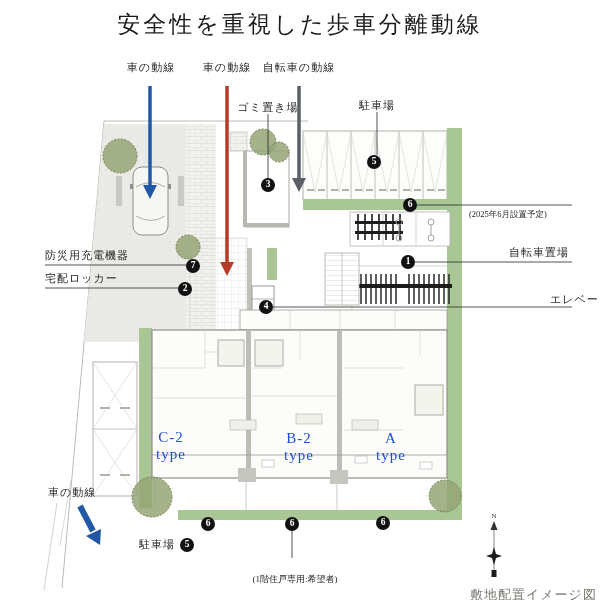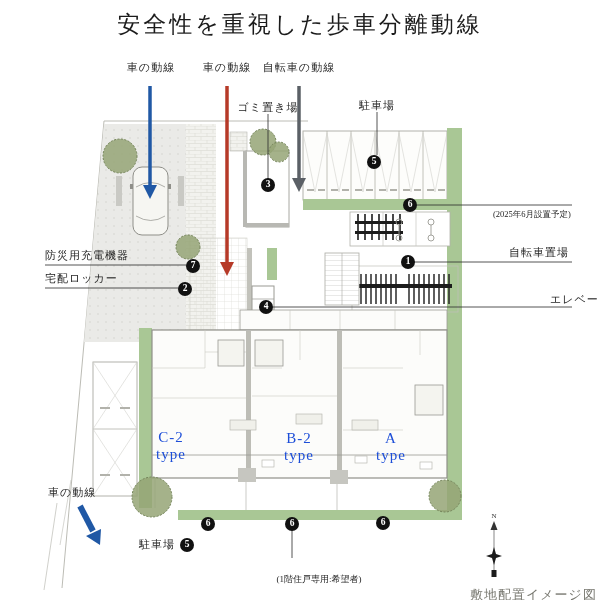--- a/index.html
+++ b/index.html
@@ -3,21 +3,21 @@
 <meta charset="utf-8">
 <style>
   html,body{margin:0;padding:0;}
   #stage{position:relative;width:600px;height:600px;background:#ffffff;overflow:hidden;
          font-family:"Liberation Serif","DejaVu Serif",serif;}
   #plan-svg{position:absolute;left:0;top:0;}
   .title{position:absolute;top:9px;left:50%;transform:translateX(-50%);
          font-size:23px;letter-spacing:3px;color:#1b1b1b;white-space:nowrap;font-weight:500;}
   .lbl{position:absolute;font-size:11px;color:#1f1f1f;white-space:nowrap;letter-spacing:1px;}
   .lbl.c{transform:translateX(-50%);}
-  .lbl-sm{font-size:8.5px;letter-spacing:0;margin-left:24px;}
+  .lbl-sm{font-size:8.5px;letter-spacing:0;}
   .caption{position:absolute;font-size:13px;color:#77776f;letter-spacing:1px;white-space:nowrap;}
   .north{position:absolute;font-size:7px;color:#333;transform:translateX(-50%);}
   .marker{position:absolute;width:14px;height:14px;border-radius:50%;background:#111;color:#fff;
           font-size:9.5px;font-weight:bold;display:flex;align-items:center;justify-content:center;
           transform:translate(-50%,-50%);line-height:1;}
   .unit{position:absolute;transform:translate(-50%,-50%);text-align:center;font-size:15px;
         color:#1d4ed8;line-height:1.15;letter-spacing:1px;}
   .unit span{display:block;}
 </style>
 </head>

